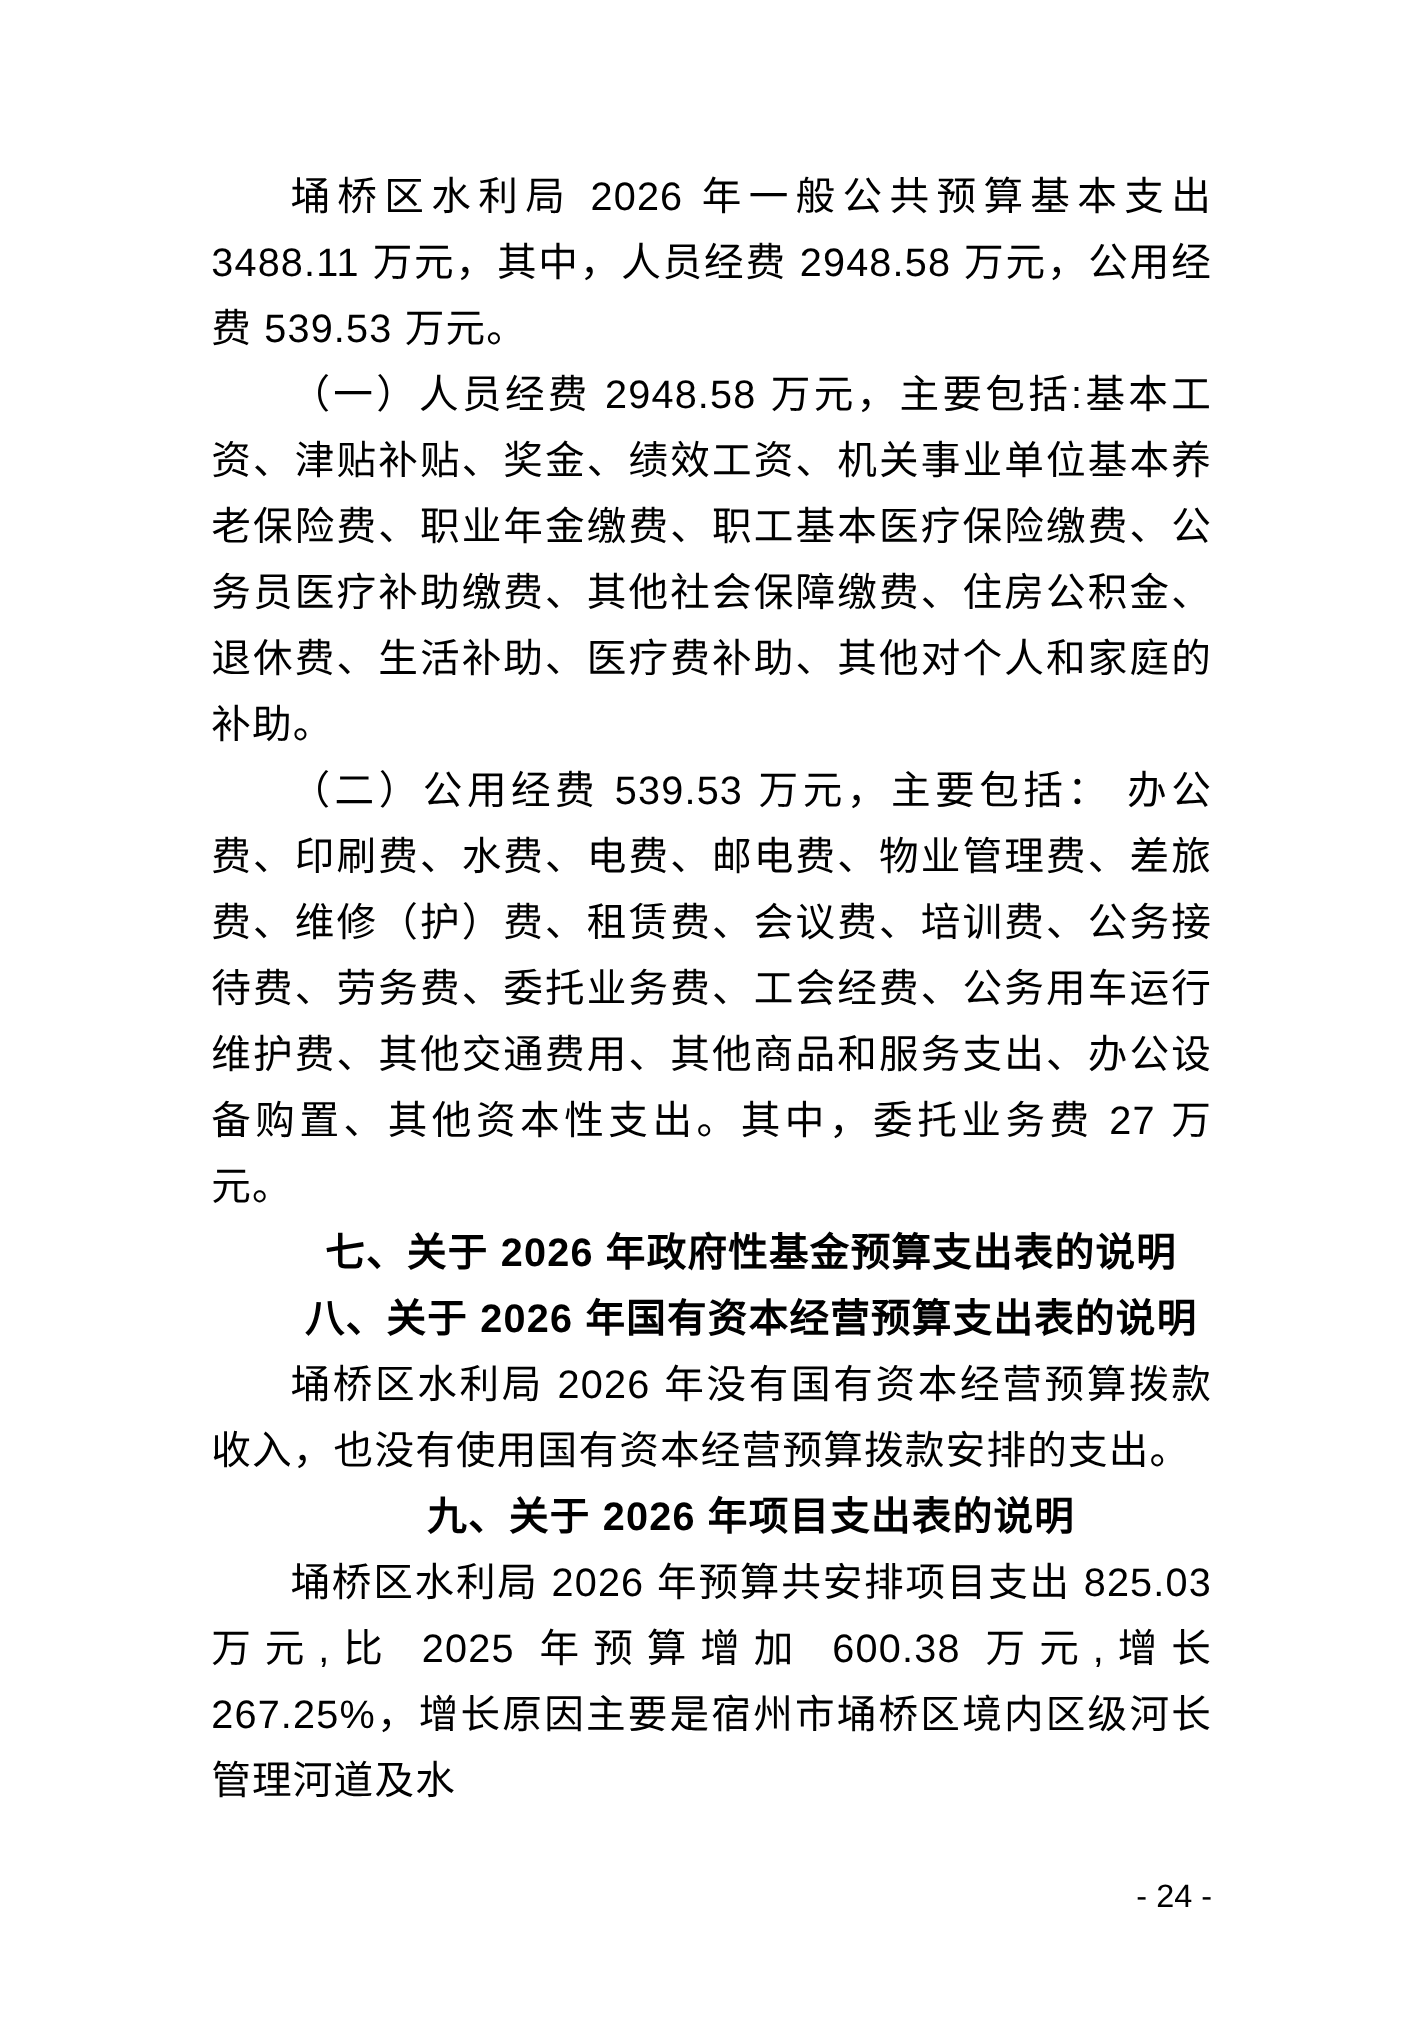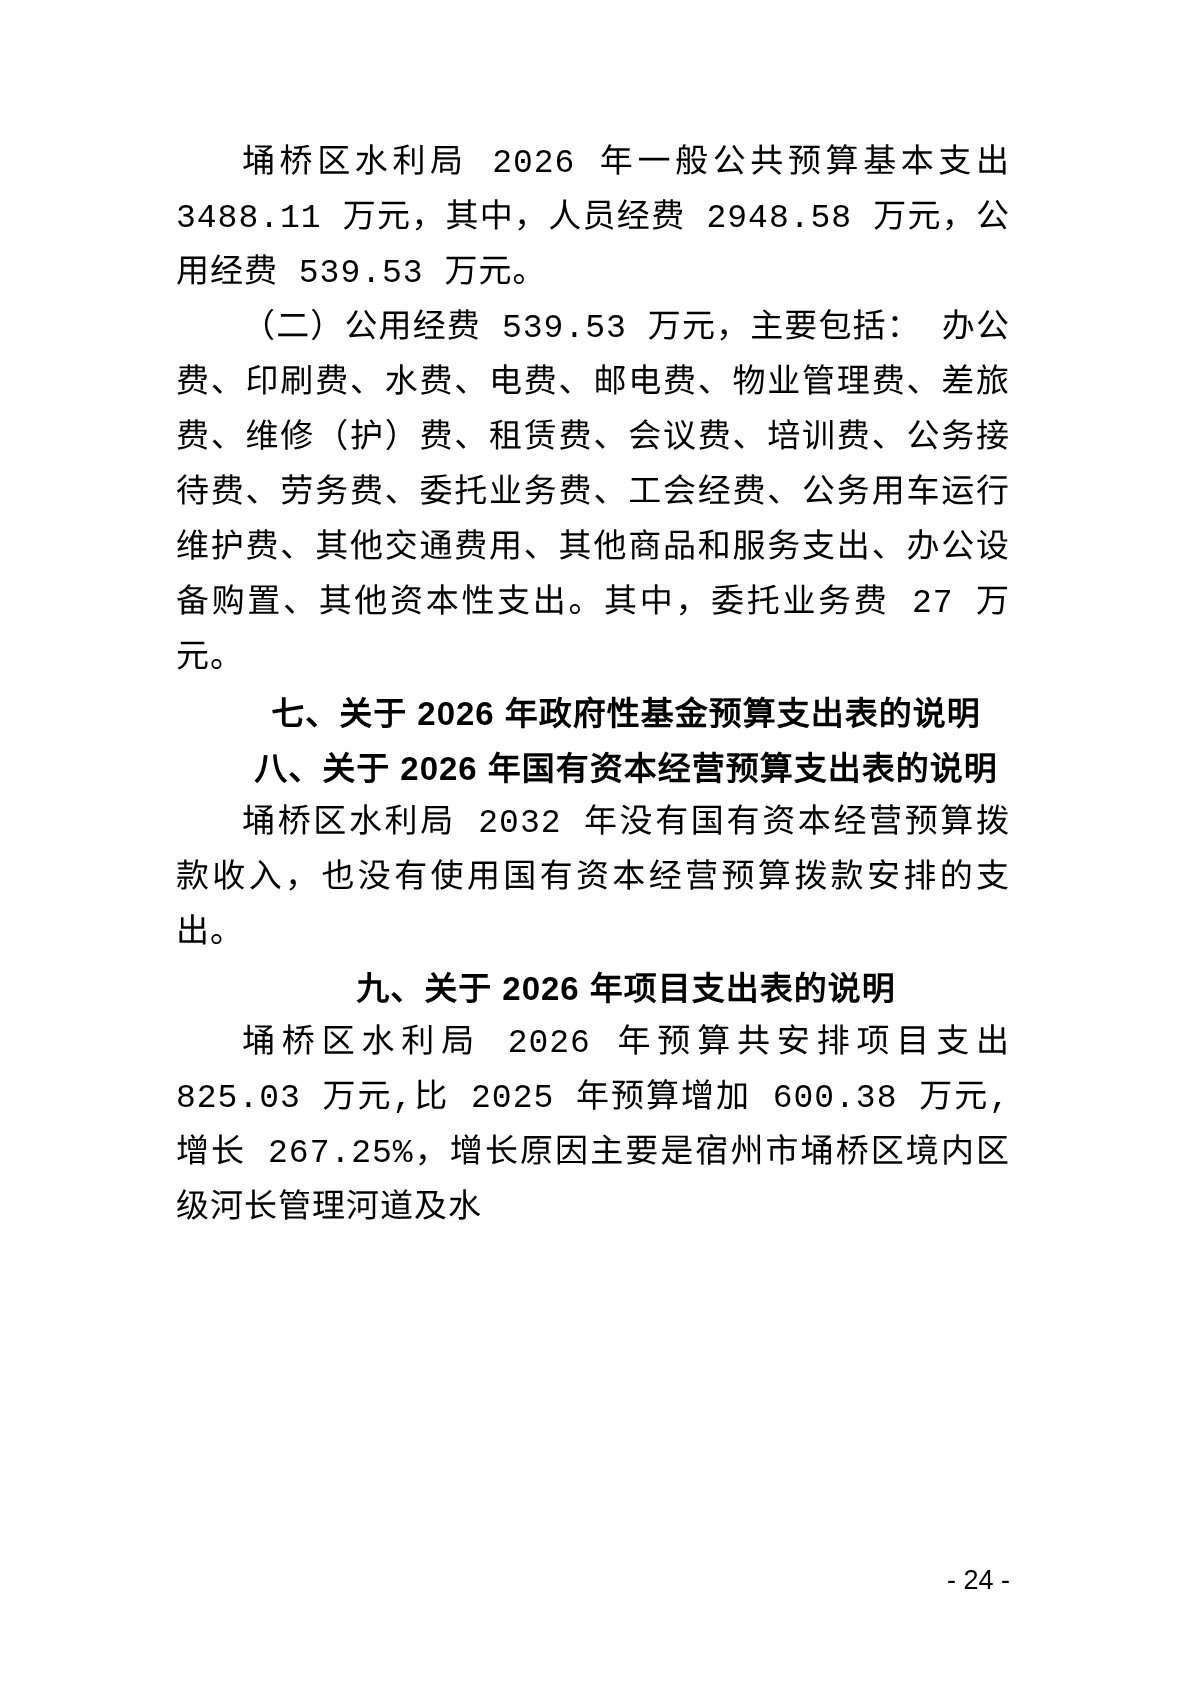--- a/index.html
+++ b/index.html
@@ -27,21 +27,21 @@
     padding: 0;
     font-size: 33px;
     line-height: 55px;
     text-indent: 2em;
     text-align: justify;
     text-justify: inter-ideograph;
     letter-spacing: 1px;
   }
   .content p.body {
     font-weight: normal;
-    font-family: Liberation Mono, monospace;
+    font-family: Liberation Sans, sans-serif;
   }
   .content p.heading {
     font-weight: bold;
     text-align: center;
     font-family: "Liberation Sans", "DejaVu Sans", sans-serif;
   }
   .page-footer {
     position: absolute;
     top: 1540px;
     left: 176px;
@@ -53,21 +53,22 @@
     color: #000000;
     margin-top: 24px;
   }
 </style>
 </head>
 <body>
 
 <div class="page">
   <div class="content">
     <p class="body">埇桥区水利局 2026 年一般公共预算基本支出 3488.11 万元，其中，人员经费 2948.58 万元，公用经费 539.53 万元。</p>
+    <p class="body">（一）人员经费 2948.58 万元，主要包括:基本工资、津贴补贴、奖金、绩效工资、机关事业单位基本养老保险费、职业年金缴费、职工基本医疗保险缴费、公务员医疗补助缴费、其他社会保障缴费、住房公积金、退休费、生活补助、医疗费补助、其他对个人和家庭的补助。</p>
     <p class="body">（二）公用经费 539.53 万元，主要包括： 办公费、印刷费、水费、电费、邮电费、物业管理费、差旅费、维修（护）费、租赁费、会议费、培训费、公务接待费、劳务费、委托业务费、工会经费、公务用车运行维护费、其他交通费用、其他商品和服务支出、办公设备购置、其他资本性支出。其中，委托业务费 27 万元。</p>
     <p class="heading">七、关于 2026 年政府性基金预算支出表的说明</p>
     <p class="heading">八、关于 2026 年国有资本经营预算支出表的说明</p>
-    <p class="body">埇桥区水利局 2032 年没有国有资本经营预算拨款收入，也没有使用国有资本经营预算拨款安排的支出。</p>
+    <p class="body">埇桥区水利局 2026 年没有国有资本经营预算拨款收入，也没有使用国有资本经营预算拨款安排的支出。</p>
     <p class="heading">九、关于 2026 年项目支出表的说明</p>
     <p class="body">埇桥区水利局 2026 年预算共安排项目支出 825.03 万元,比 2025 年预算增加 600.38 万元,增长 267.25%，增长原因主要是宿州市埇桥区境内区级河长管理河道及水</p>
   </div>
   <div class="page-footer">- 24 -</div>
 </div>
 
 </body></html>

